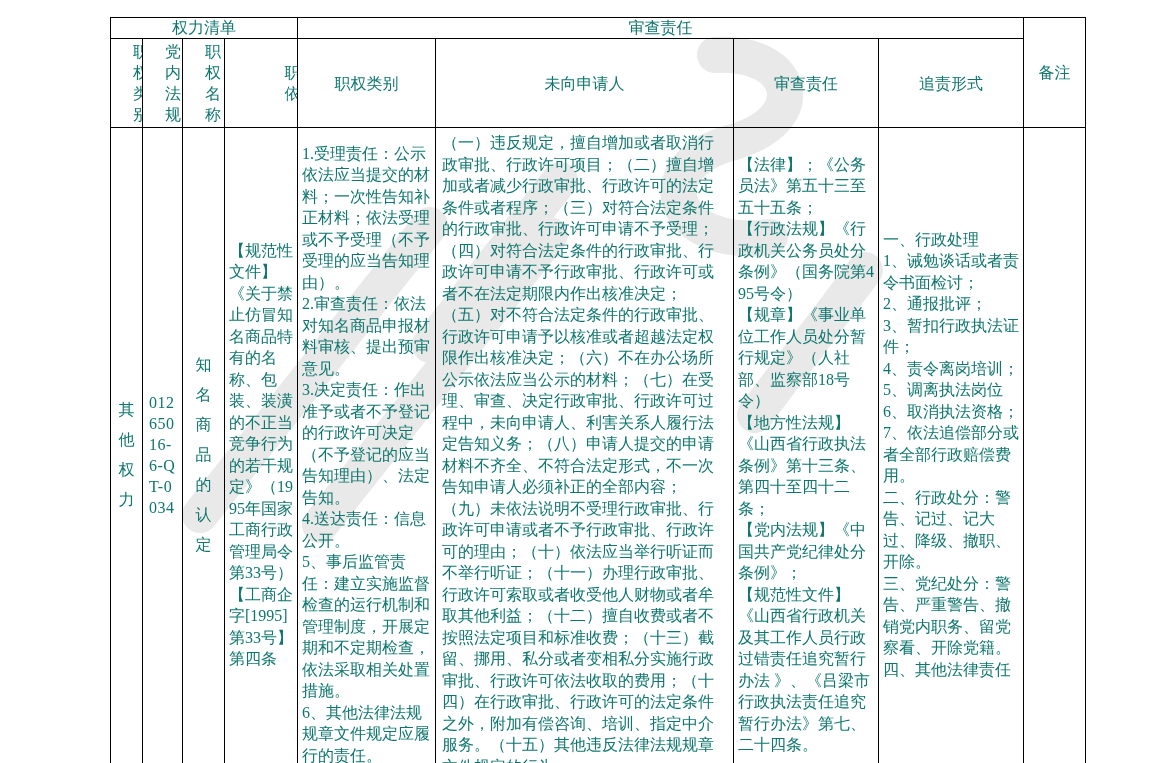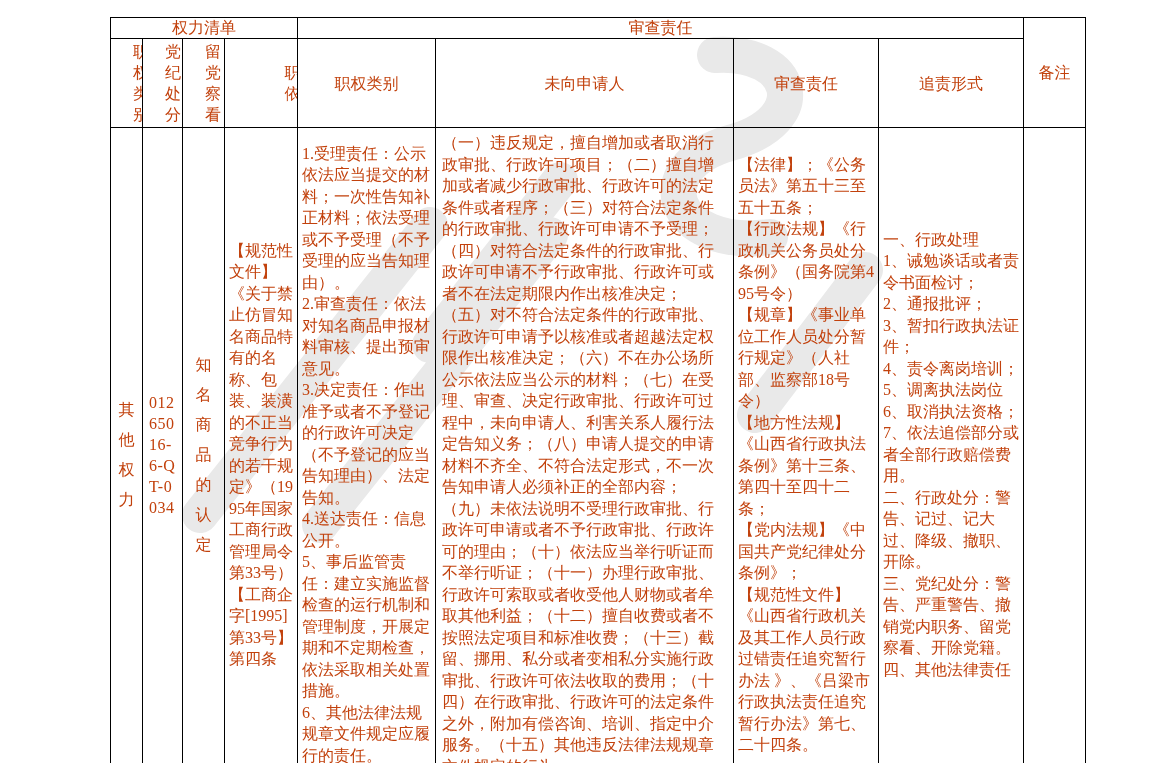--- a/index.html
+++ b/index.html
@@ -4,21 +4,21 @@
 <style>
   * { margin: 0; padding: 0; box-sizing: content-box; }
   html, body { background: #ffffff; }
   .page {
     position: relative;
     width: 1152px;
     height: 763px;
     background: #ffffff;
     overflow: hidden;
     font-family: "Liberation Serif", "DejaVu Serif", serif;
-    color: #c2410c;
+    color: #0f766e;
     border-radius: 6px;
   }
   .watermark {
     position: absolute;
     left: 130px;
     top: 15px;
     width: 760px;
     height: 540px;
     pointer-events: none;
   }
@@ -101,22 +101,22 @@
 
     <tbody>
         <tr class="r1">
       <td colspan="4">权力清单</td>
       <td colspan="4">审查责任</td>
       <td rowspan="2" class="remark-h">备注</td>
     </tr>
 
     <tr class="r2">
       <td>职权类别</td>
-      <td>党纪处分</td>
-      <td>留党察看</td>
+      <td>党内法规</td>
+      <td>职权名称</td>
       <td><span class="hdr-block">职权依据</span></td>
       <td>职权类别</td>
       <td>未向申请人</td>
       <td>审查责任</td>
       <td>追责形式</td>
     </tr>
 
     <tr class="r3">
       <td class="cjk-v">其他权力</td>
       <td class="code-cell">01265016-6-QT-0034</td>

